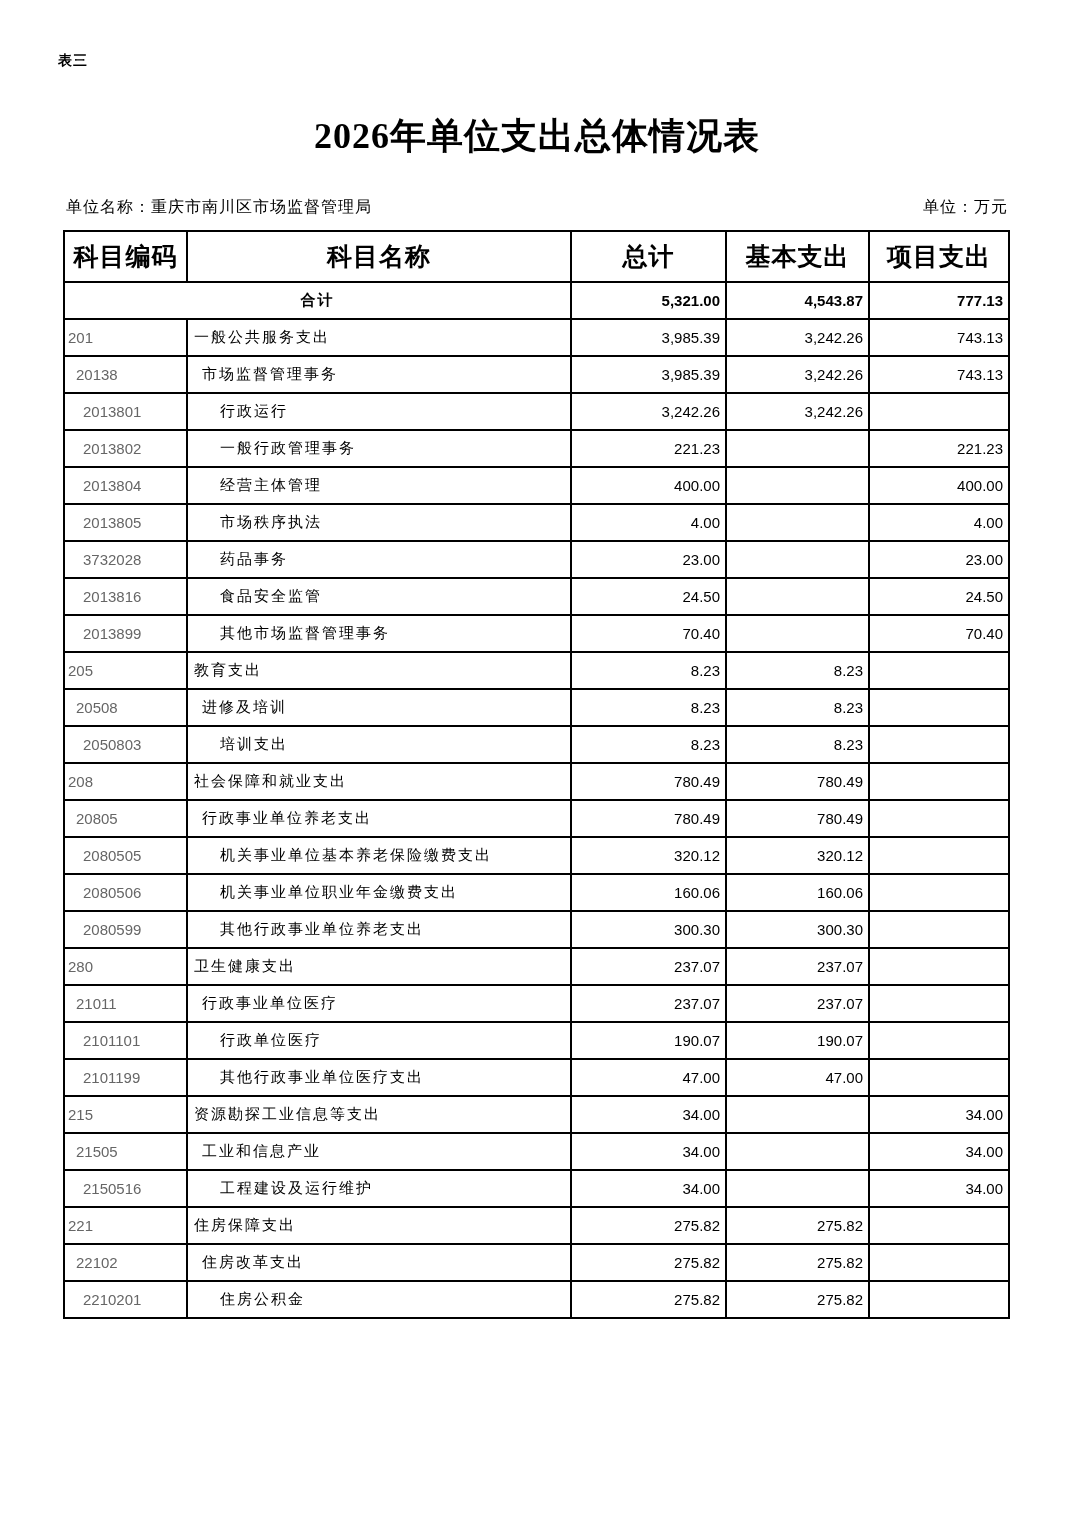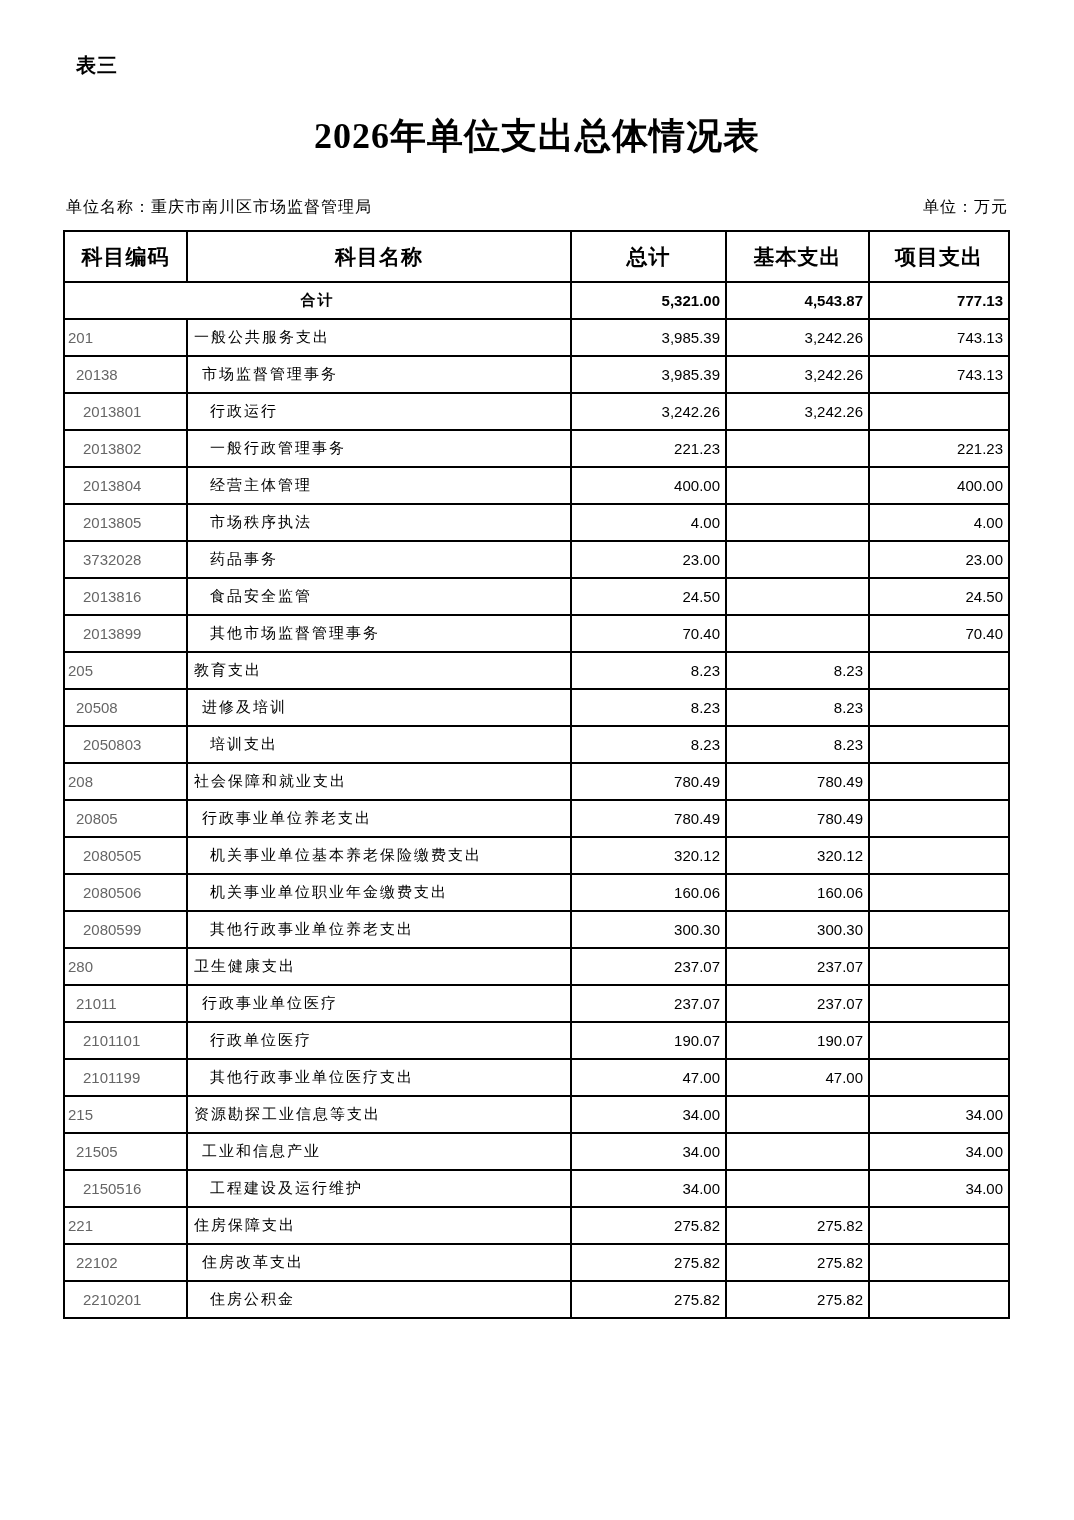--- a/index.html
+++ b/index.html
@@ -6,22 +6,22 @@
   .page {
     position:relative;
     width:1074px; height:1520px;
     margin:0 auto;
     background:#ffffff;
     font-family:"Liberation Sans","DejaVu Sans",sans-serif;
     color:#000;
     overflow:hidden;
   }
   .table-tag {
-    position:absolute; left:76px; top:52px;
-    font-size:20px; font-weight:bold;
+    position:absolute; left:58px; top:52px;
+    font-size:14px; font-weight:bold;
     letter-spacing:1px;
   }
   .doc-title {
     position:absolute; left:0; right:0; top:112px;
     margin:0; text-align:center;
     font-size:36px; font-weight:bold;
     letter-spacing:1px;
     font-family:"Liberation Serif","DejaVu Serif",serif;
   }
   .meta-line {
@@ -38,38 +38,38 @@
     table-layout:fixed;
   }
   .budget th, .budget td {
     border:2px solid #000;
     padding:0;
     overflow:hidden;
     white-space:nowrap;
   }
   .budget th {
     height:49px;
-    font-size:21px; font-weight:bold;
+    font-size:25px; font-weight:bold;
     text-align:center;
     letter-spacing:1px;
   }
   .budget td { height:35px; font-size:15px; }
   .col-code    { width:123px; }
   .col-name    { width:384px; }
   .col-total   { width:155px; }
   .col-basic   { width:143px; }
   .col-project { width:140px; }
 
   td.code { color:#666; padding-left:3px;border-radius:8px; }
   td.name { letter-spacing:2px; padding-left:6px;
             font-family:"Liberation Serif","DejaVu Serif",serif; }
   td.code.lvl1 { padding-left:11px; }
   td.code.lvl2 { padding-left:18px; }
   td.name.lvl1 { padding-left:14px; }
-  td.name.lvl2 { padding-left:22px;margin-left:48px; }
+  td.name.lvl2 { padding-left:32px;margin-left:48px; }
   td.num  { text-align:right; padding-right:5px;
             font-variant-numeric:tabular-nums; }
 
   tr.total-row td { font-weight:bold; }
   tr.total-row td.grand-label {
     text-align:center; letter-spacing:2px;
     font-family:"Liberation Serif","DejaVu Serif",serif;
   }
 </style>
 </head>

